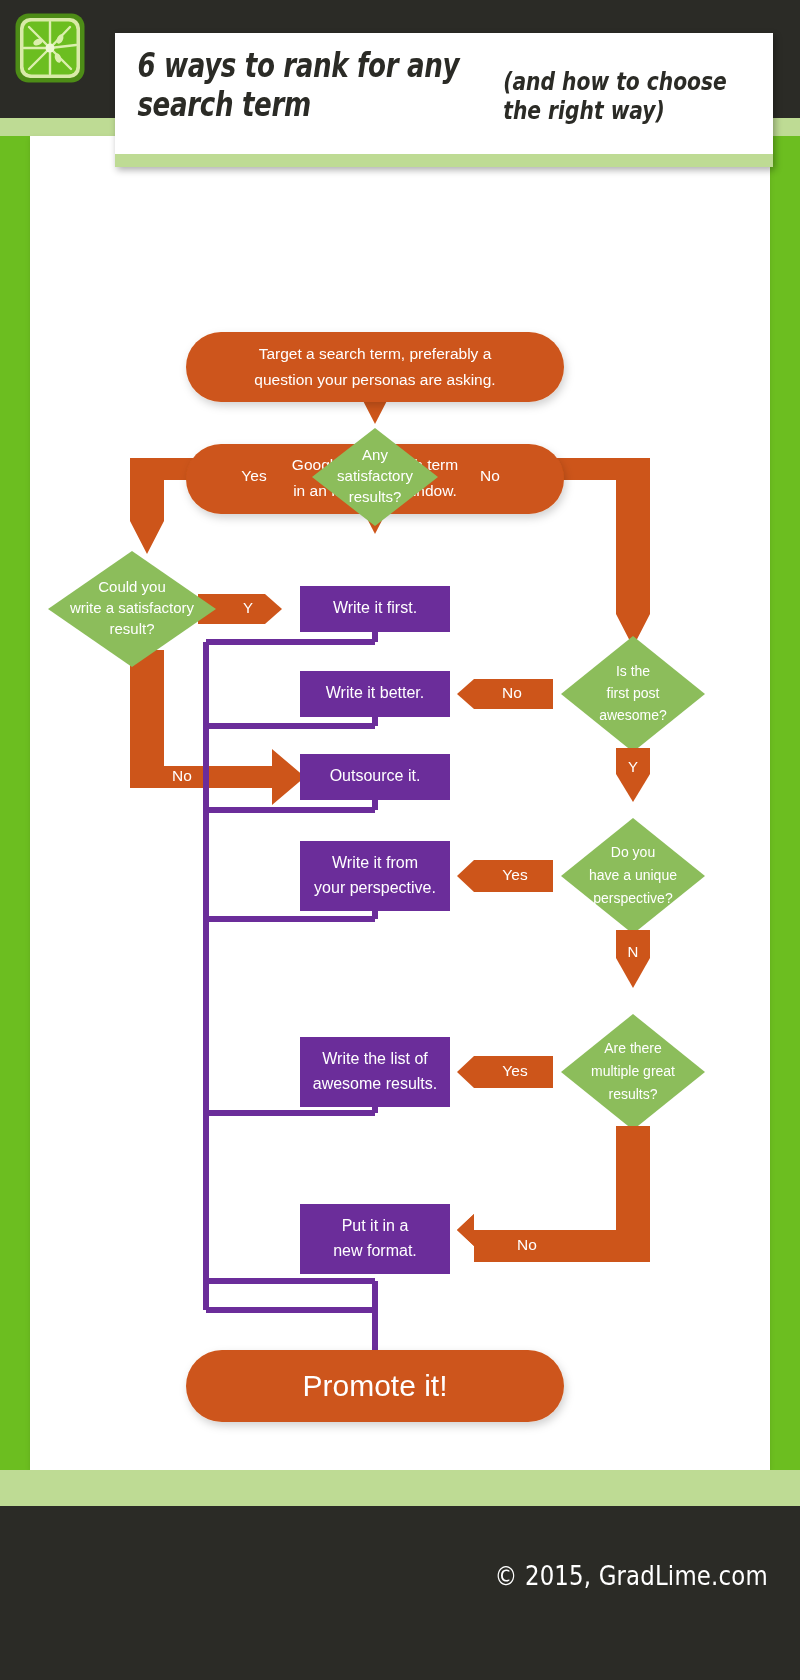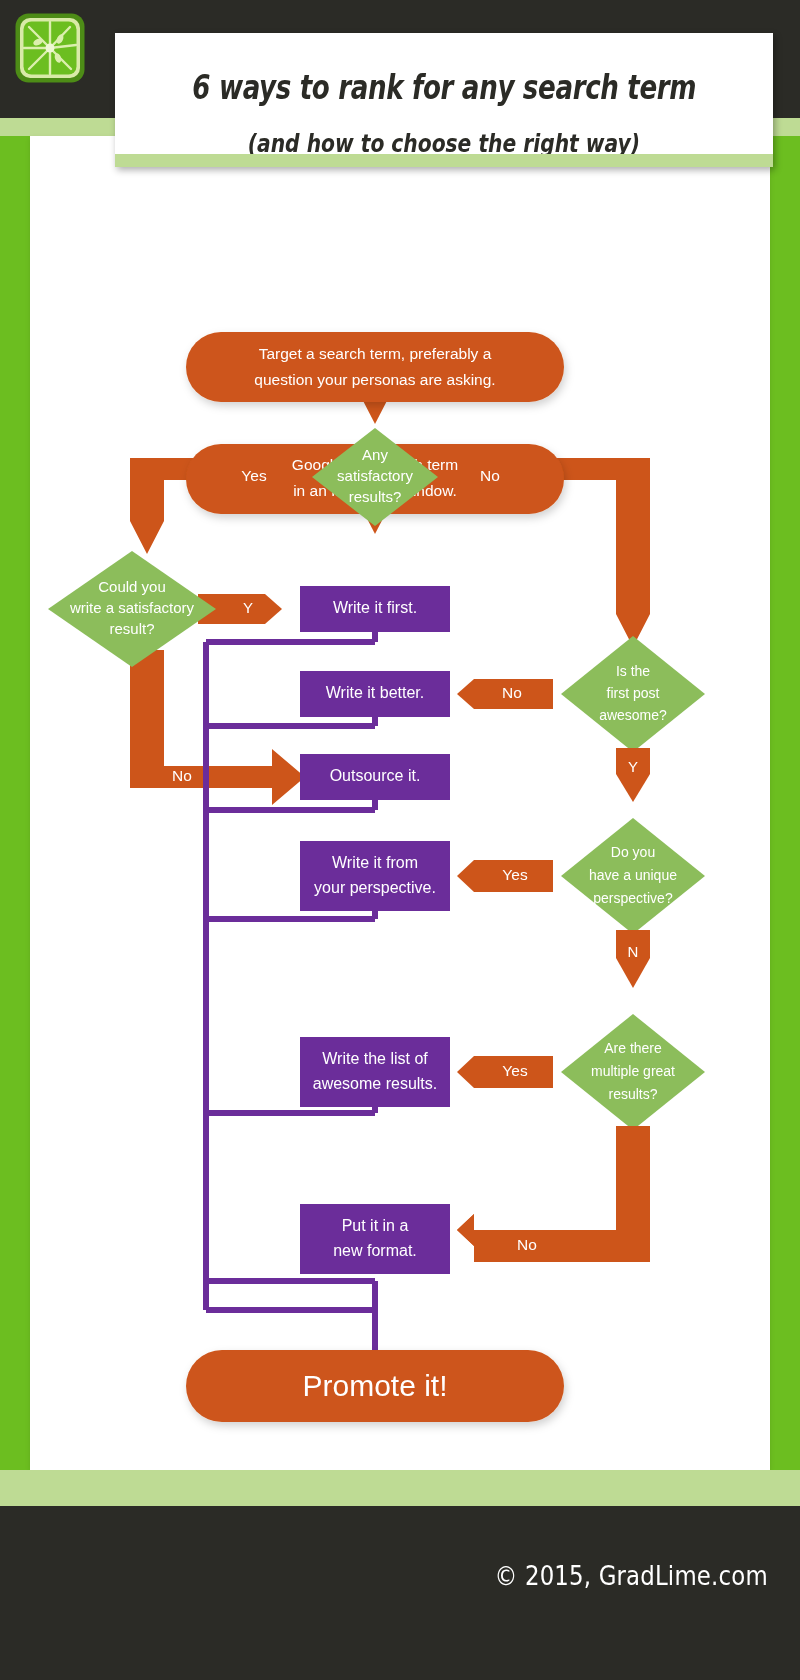--- a/index.html
+++ b/index.html
@@ -72,21 +72,20 @@
     width: 658px; height: 134px;
     background: #ffffff;
     box-shadow: 2px 3px 7px rgba(0,0,0,0.32);
     box-sizing: border-box;
   }
   .title-card-inner {
     position: absolute;
     left: 0; top: 0;
     width: 100%; height: 125px;
     display: flex;
-    flex-direction: column;
     align-items: center;
     justify-content: flex-end;
   }
   .title-main {
     font-family: "DejaVu Sans Condensed", "Liberation Sans Narrow", "Liberation Sans", sans-serif;
     font-style: italic;
     font-weight: bold;
     font-size: 33px;
     color: #2b2b26;
     letter-spacing: -0.4px;

